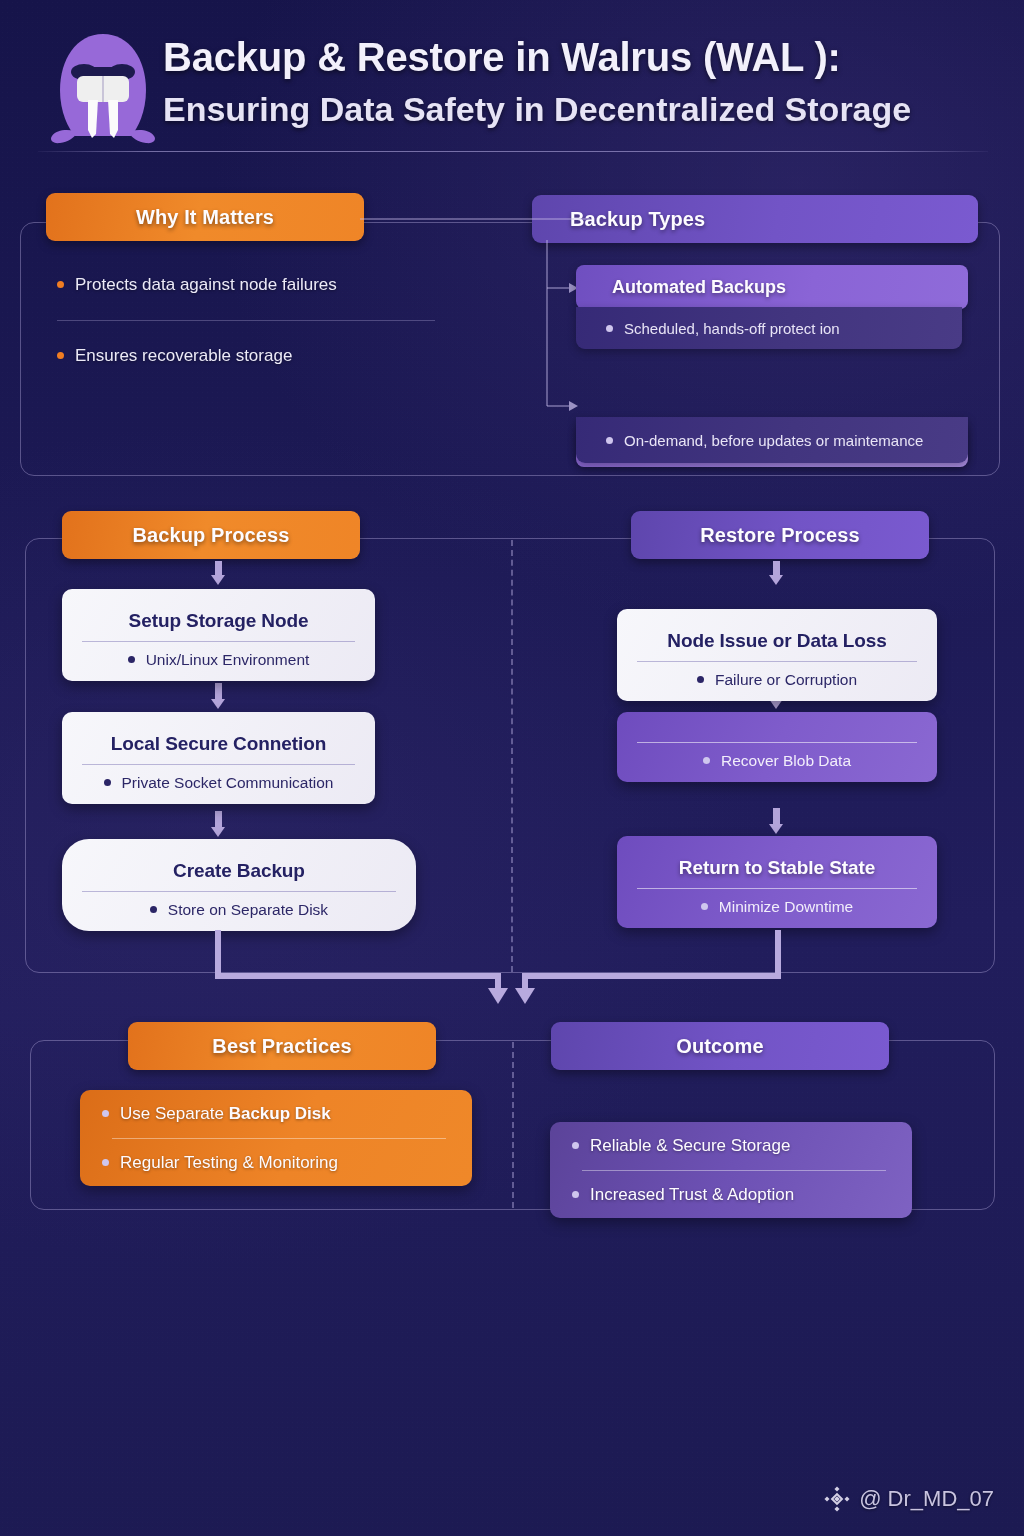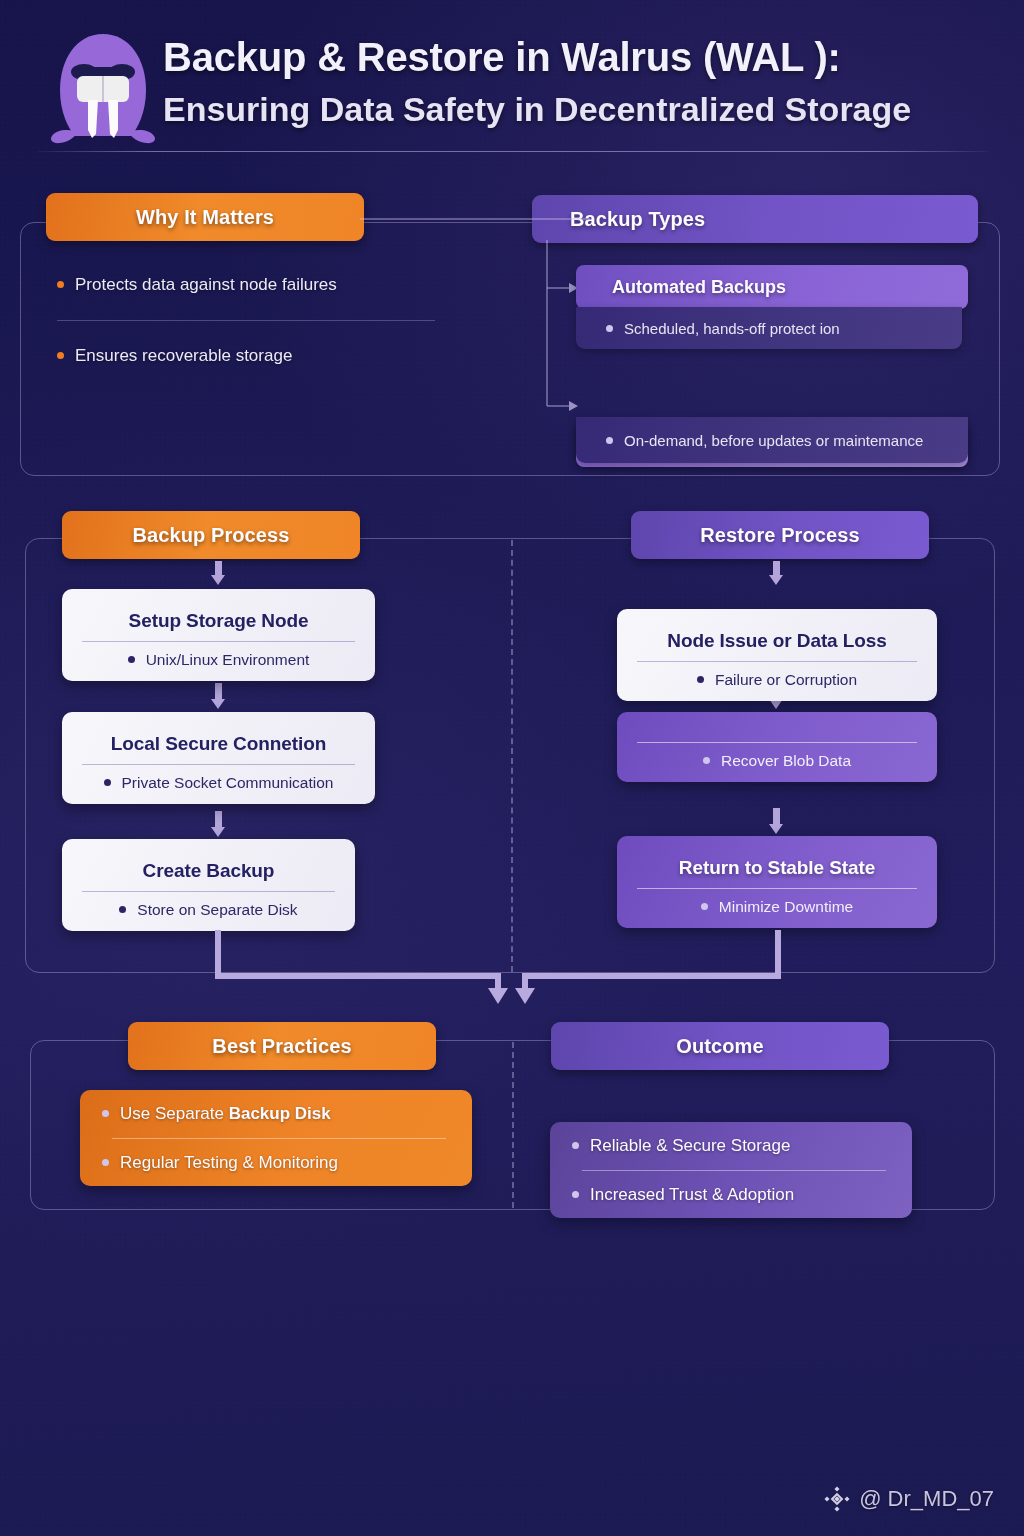--- a/index.html
+++ b/index.html
@@ -115,21 +115,21 @@
   .card.violet .card-title{ color:#fdfcff; text-shadow:0 2px 4px rgba(0,0,0,.4); }
   .card-rule{ height:1px; margin:9px 6px 9px; }
   .card.light .card-rule{ background:rgba(90,80,160,.38); }
   .card.violet .card-rule{ background:rgba(255,255,255,.55); }
   .card-sub{ display:flex; align-items:baseline; justify-content:center; font-size:15.5px; }
   .card.light .card-sub{ color:#2c2767; }
   .card.violet .card-sub{ color:#f2eefb; }
 
   #c1{ left:62px; top:589px; width:313px; }
   #c2{ left:62px; top:712px; width:313px; }
-  #c3{ left:62px; top:839px; width:293px; }
+  #c3{ left:62px; top:839px; width:354px;border-radius:27px; }
   #c4{ left:617px; top:589px; width:320px;margin-top:20px; }
   #c5{ left:617px; top:712px; width:320px; }
   #c6{ left:617px; top:836px; width:320px; }
 
   .arrow{ position:absolute; width:14px; }
   .arrow .shaft{ width:7px; background:#b3a4da; margin:0 auto; }
   .arrow .head{
     width:0;height:0;margin:0 auto;
     border-left:7px solid transparent; border-right:7px solid transparent;
     border-top:10px solid #b3a4da;

